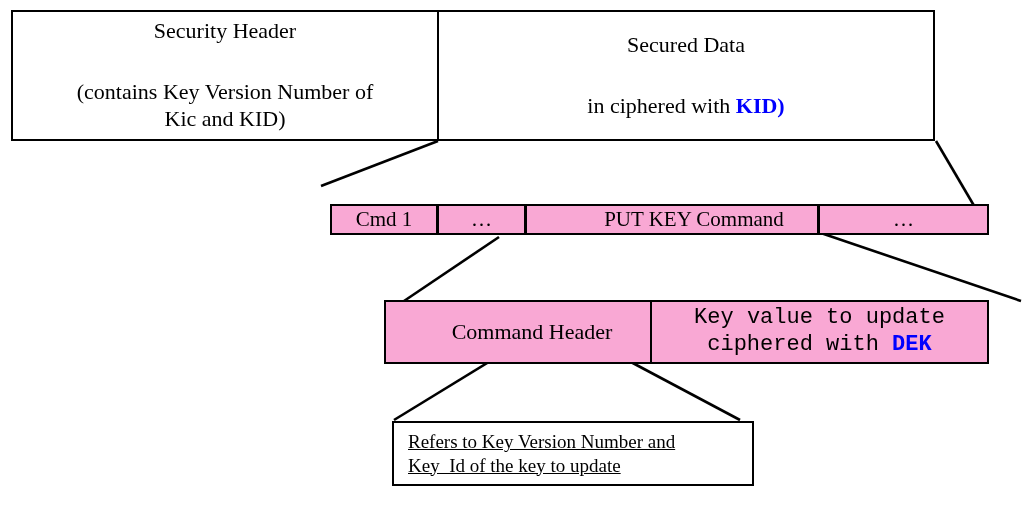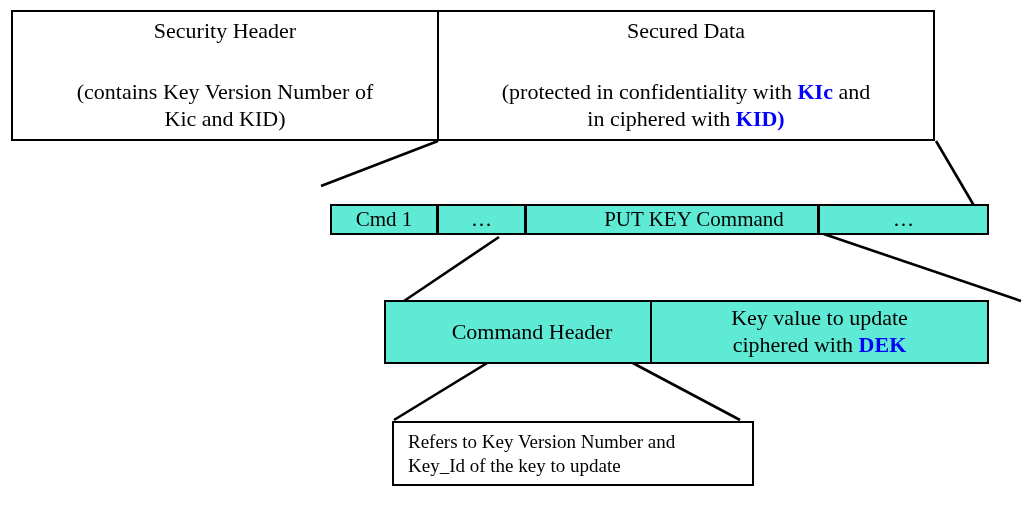--- a/index.html
+++ b/index.html
@@ -26,21 +26,21 @@
     align-items: center;
     justify-content: center;
     text-align: center;
     line-height: 1.22;
     z-index: 2;
   }
   .cell {
     position: absolute;
     box-sizing: border-box;
     border: 2px solid #000000;
-    background: #5eead4;
+    background: #f9a8d4;
     display: flex;
     align-items: center;
     justify-content: center;
     text-align: right;
     line-height: 1.22;
     z-index: 2;
   }
   
   #box-security-header {
     left: 11px; top: 10px; width: 428px; height: 131px;
@@ -59,29 +59,30 @@
   }
   
   .r2 { top: 204px; height: 31px; font-size: 21px; }
   #cell-cmd1       { left: 330px;  width: 108px; }
   #cell-ellipsis-1 { left: 437px;  width: 89px;  }
   #cell-putkey     { left: 525px;  width: 294px; padding-left: 44px; }
   #cell-ellipsis-2 { left: 818px;  width: 171px; }
   
   .r3 { top: 300px; height: 64px; font-size: 22px; }
   #cell-command-header { left: 384px; width: 296px; }
-  #cell-key-value      { left: 650px; width: 339px; flex-direction: column; }
+  #cell-key-value      { left: 650px; width: 339px; flex-direction: column; font-family: Liberation Mono, monospace; }
   
   #box-annotation {
     left: 392px; top: 421px; width: 362px; height: 65px;
     align-items: flex-start;
     justify-content: center;
     text-align: left;
     font-size: 19px;
     padding-left: 14px;
+    text-decoration: underline;
   }
   .blue-bold {
     color: #0000ff;
     font-weight: bold;
   }
   #connectors {
     position: absolute;
     left: 0; top: 0;
     width: 1027px; height: 511px;
     z-index: 1;
@@ -113,21 +114,20 @@
     <div class="title">Security Header</div>
     <div class="sub">
       <div>(contains Key Version Number of</div>
       <div>Kic and KID)</div>
     </div>
   </div>
 
   <div class="box" id="box-secured-data">
     <div class="title">Secured Data</div>
     <div class="sub">
-      <div class="nowrap"><span>(protected in confidentiality with </span><span class="blue-bold">KIc</span><span> and</span></div>
       <div class="nowrap"><span>in ciphered with </span><span class="blue-bold">KID)</span></div>
     </div>
   </div>
 
   <div class="cell r2" id="cell-cmd1">
     <span>Cmd 1</span>
   </div>
   <div class="cell r2" id="cell-ellipsis-1">
     <span>…</span>
   </div>

